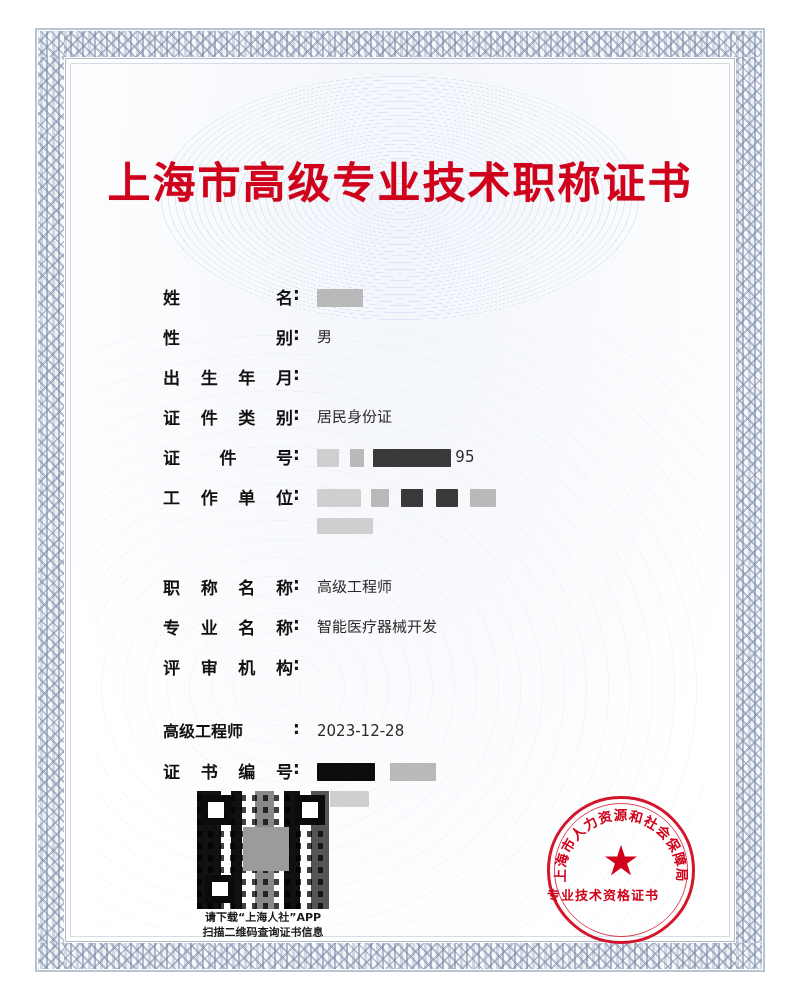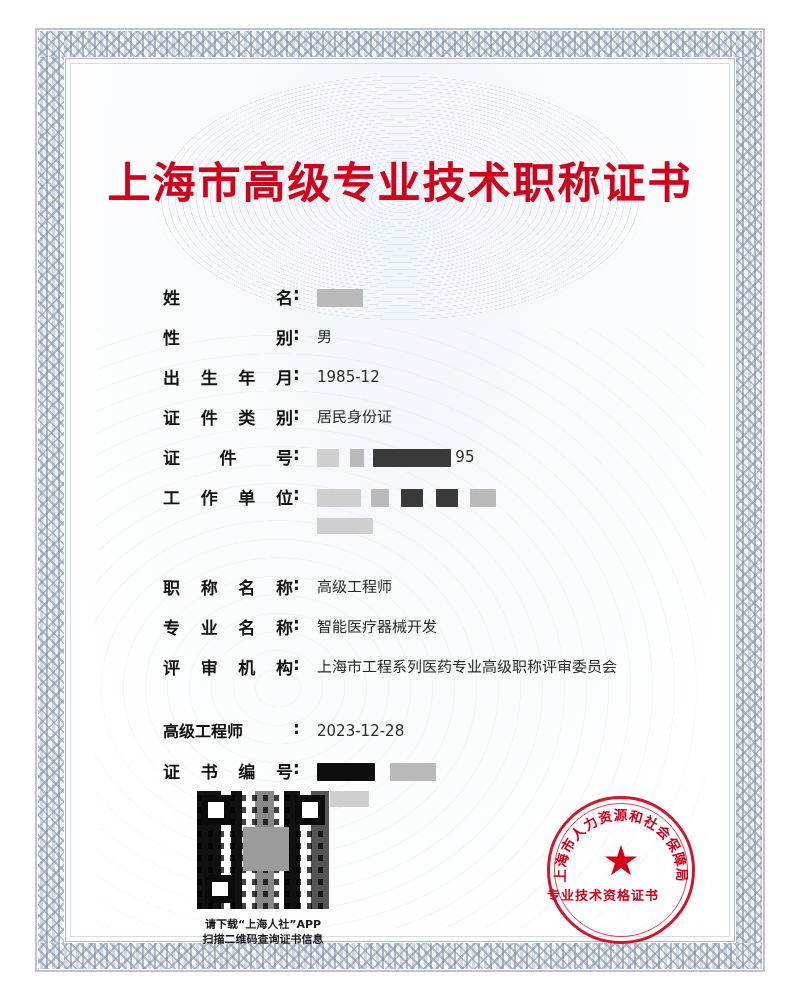--- a/index.html
+++ b/index.html
@@ -240,21 +240,20 @@
     background: #ffffff;
     box-sizing: border-box;
   }
   .qr-gray {
     position: absolute;
     left: 46px; top: 36px;
     width: 46px; height: 44px;
     background: #9b9b9b;
   }
   .qr-note {
-    margin-top: 7px;
     font-family: "DejaVu Sans", "Liberation Sans", sans-serif;
     font-size: 11px;
     line-height: 15px;
     color: #1b1b1b;
     font-weight: bold;
   }
 
   
   .seal {
     position: absolute;
@@ -361,21 +360,20 @@
       </div>
 
       <div class="row">
         <div class="label">
             <span>出</span>
             <span>生</span>
             <span>年</span>
             <span>月</span>
           </div>
         <div class="colon">:</div>
-        <div class="value">1985-12</div>
       </div>
 
       <div class="row">
         <div class="label">
             <span>证</span>
             <span>件</span>
             <span>类</span>
             <span>别</span>
           </div>
         <div class="colon">:</div>
@@ -442,21 +440,20 @@
       </div>
 
       <div class="row">
         <div class="label">
             <span>评</span>
             <span>审</span>
             <span>机</span>
             <span>构</span>
           </div>
         <div class="colon">:</div>
-        <div class="value" style="max-width:350px;">上海市工程系列医药专业高级职称评审委员会</div>
       </div>
 
       <div class="group-gap"></div>
 
       <div class="row">
         <div class="label tight" style="font-size:16px;letter-spacing:0;">高级工程师</div>
         <div class="colon">:</div>
         <div class="value">2023-12-28</div>
       </div>
 

